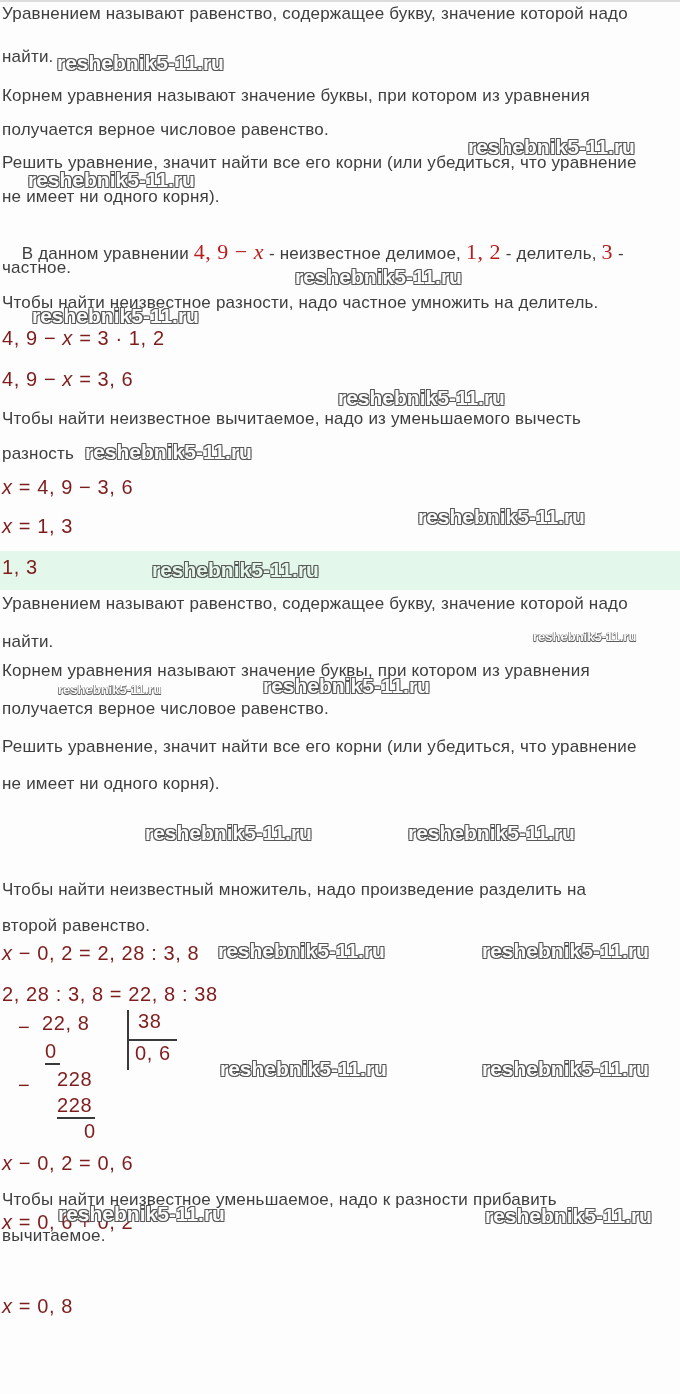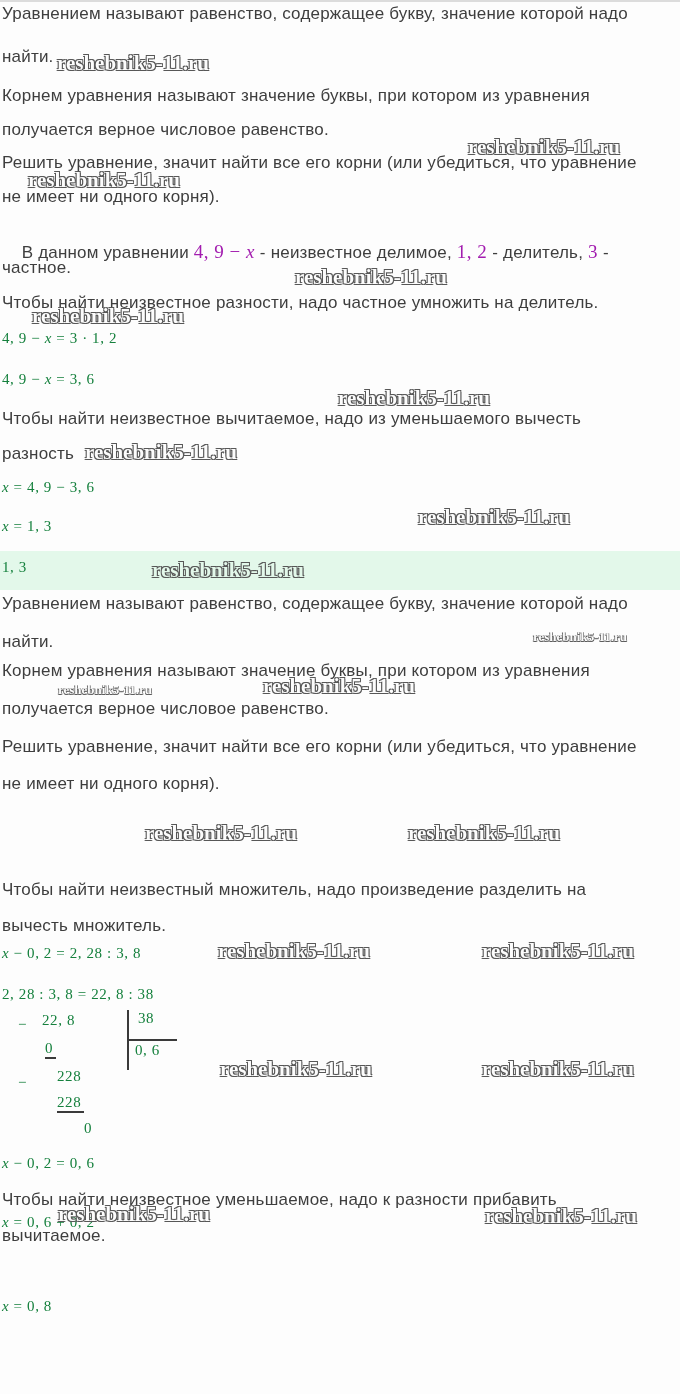--- a/index.html
+++ b/index.html
@@ -17,34 +17,34 @@
   }
   .line {
     position:absolute;
     left:2px;
     font-size:17px;
     line-height:21px;
     letter-spacing:0.2px;
     white-space:pre;
   }
   .math {
-    font-family:Liberation Serif, serif;
-    font-size:15px;
-    color:#15803d;
+    font-family:Liberation Sans, sans-serif;
+    font-size:20px;
+    color:#7f1d1d;
     letter-spacing:0.6px;
   }
   .math-frag {
     font-family:"Liberation Serif", serif;
-    font-size:19px;
-    color:#a21caf;
+    font-size:22px;
+    color:#b91c1c;
     letter-spacing:0.5px;
   }
   .wm {
     position:absolute;
-    font-family:Liberation Serif, serif;
+    font-family:Liberation Sans, sans-serif;
     font-weight:bold;
     font-size:21px;
     line-height:22px;
     white-space:pre;
     color:#fcfcfc;
     text-shadow:-1px -1px 0 #575757, 1px -1px 0 #575757, -1px 1px 0 #575757, 1px 1px 0 #575757;
   }
   .wm-sm {
     font-size:13px;
     line-height:14px;
@@ -108,21 +108,21 @@
 
   <div class="line" style="top:593px">Уравнением называют равенство, содержащее букву, значение которой надо</div>
   <div class="line" style="top:631px">найти.</div>
   <div class="line" style="top:660px">Корнем уравнения называют значение буквы, при котором из уравнения</div>
   <div class="line" style="top:698px">получается верное числовое равенство.</div>
   <div class="line" style="top:736px">Решить уравнение, значит найти все его корни (или убедиться, что уравнение</div>
   <div class="line" style="top:773px">не имеет ни одного корня).</div>
 
 
   <div class="line" style="top:879px">Чтобы найти неизвестный множитель, надо произведение разделить на</div>
-  <div class="line" style="top:915px">вычесть множитель.</div>
+  <div class="line" style="top:915px">второй равенство.</div>
 
   <div class="line math" style="top:943px"><i>x</i> − 0, 2 = 2, 28 : 3, 8</div>
   <div class="line math" style="top:984px">2, 28 : 3, 8 = 22, 8 : 38</div>
 
   <div class="division">
     <span class="math" style="left:18px; top:6px">−</span>
     <span class="math" style="left:42px; top:2px">22, 8</span>
     <span class="vbar"></span>
     <span class="math" style="left:138px; top:0">38</span>
     <span class="hline"></span>

